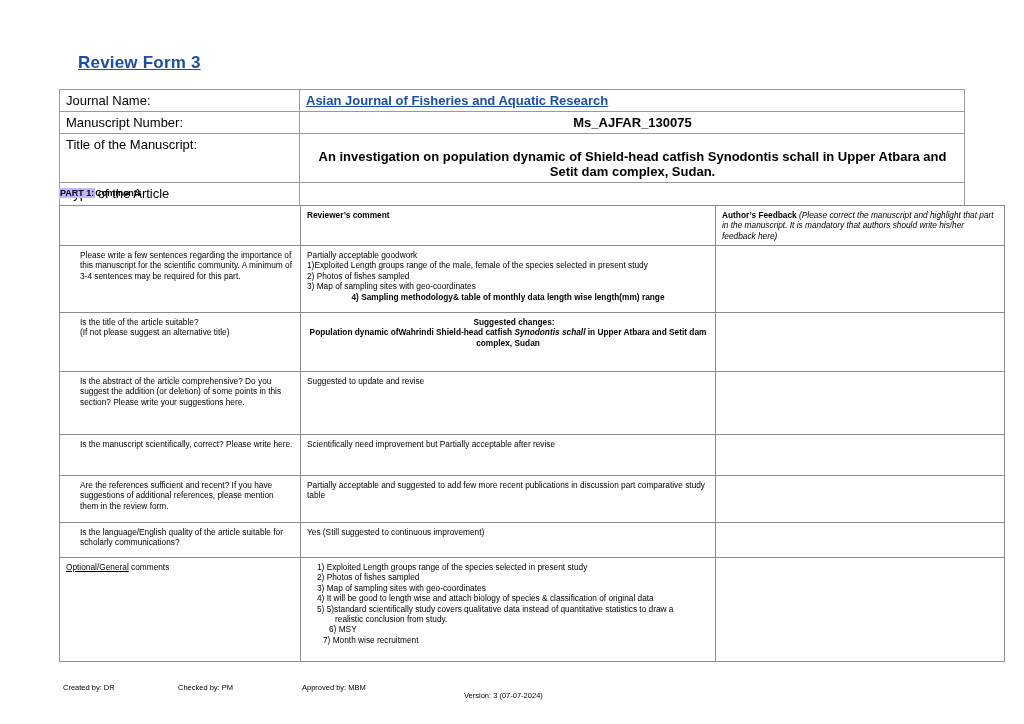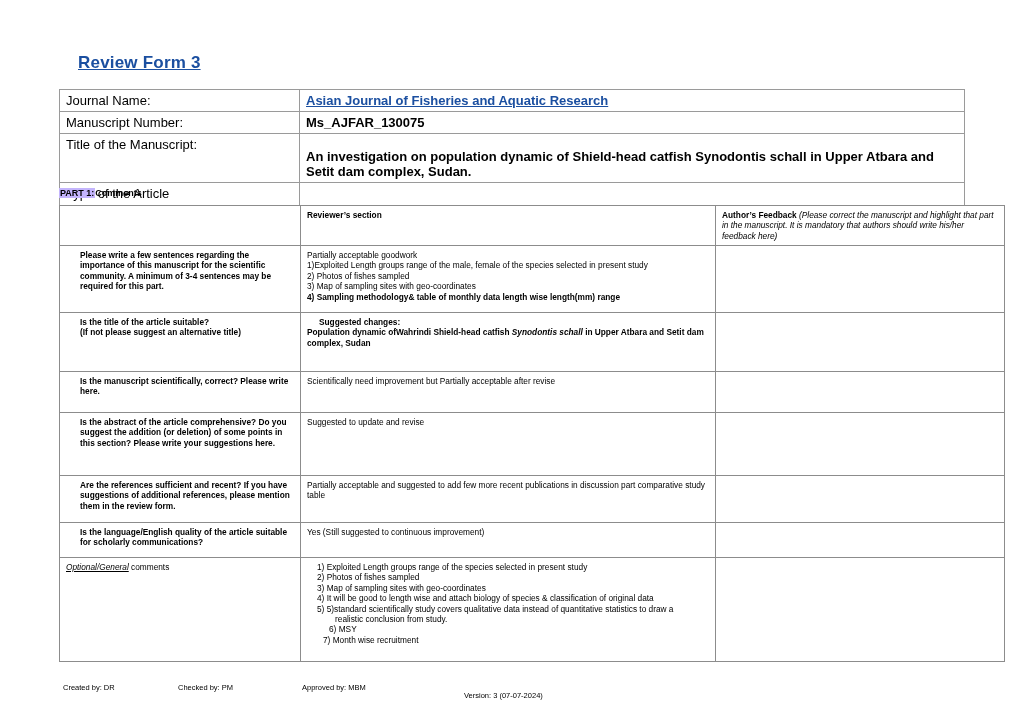--- a/index.html
+++ b/index.html
@@ -42,21 +42,21 @@
     padding: 3px 5px 3px 6px;
     font-size: 13px;
     vertical-align: top;
   }
   td.meta-label { width: 228px; }
   .link-blue {
     color: #1b4fa0;
     font-weight: bold;
     text-decoration: underline;
   }
-  .bold { font-weight: bold; }
+  .bold { font-weight: bold; text-align: center; }
 
   
   .part-line {
     position: absolute;
     left: 59px;
     top: 188px;
     font-size: 9px;
     font-weight: bold;
   }
   .hl { background: #c4b5fd; padding: 0 1px; }
@@ -74,22 +74,22 @@
     border: 1px solid #8c8c8c;
     vertical-align: top;
     font-size: 8.3px;
     line-height: 1.25;
     padding: 4px 6px 4px 6px;
   }
   .col-q { width: 228px; }
   .col-r { width: 402px; }
   .col-a { width: 276px; margin-top: 24px; }
 
-  .qtext { font-weight: bold; padding-left: 14px; }
-  .uline { text-decoration: underline; font-style: italic; }
+  .qtext { font-weight: normal; padding-left: 14px; }
+  .uline { text-decoration: underline; }
   .hdr-r { font-weight: bold; font-size: 8.4px; }
   .hdr-a b { font-weight: bold; }
   .hdr-a i { font-style: italic; }
   .sub-ind { padding-left: 28px; }
 
   
   .footer {
     position: absolute;
     left: 59px;
     top: 683px;
@@ -134,21 +134,21 @@
 
   <div class="part-line">
     <span class="hl">PART  1:</span><span>Comments</span>
   </div>
 
   <table class="main">
 
     <tbody>
         <tr>
       <td class="col-q" style="height:28px"></td>
-      <td class="col-r hdr-r">Reviewer’s section</td>
+      <td class="col-r hdr-r">Reviewer’s comment</td>
       <td class="col-a hdr-a">
         <b>Author’s Feedback </b><i>(Please correct the manuscript and highlight that part in the manuscript. It  is mandatory that authors should write his/her feedback here)</i>
       </td>
     </tr>
 
     <tr>
       <td class="col-q" style="height:58px">
         <div class="qtext">Please write a few sentences regarding the importance of this manuscript for the scientific community. A minimum of 3-4 sentences may be required for this part.</div>
       </td>
       <td class="col-r">
@@ -167,35 +167,35 @@
         <div class="qtext">(If not please suggest an alternative title)</div>
       </td>
       <td class="col-r">
         <div class="bold" style="padding-left:12px">Suggested changes:</div>
         <div class="bold">Population dynamic ofWahrindi Shield-head catfish <i>Synodontis schall</i> in Upper Atbara and Setit dam complex, Sudan</div>
       </td>
       <td class="col-a"></td>
     </tr>
 
     <tr>
+      <td class="col-q" style="height:54px">
+        <div class="qtext">Is the abstract of the article comprehensive? Do you suggest the addition (or deletion) of some points in this section? Please write your suggestions here.</div>
+      </td>
+      <td class="col-r">
+        <div>Suggested  to update and revise</div>
+      </td>
+      <td class="col-a"></td>
+    </tr>
+
+    <tr>
       <td class="col-q" style="height:32px">
         <div class="qtext">Is the manuscript scientifically, correct? Please write here.</div>
       </td>
       <td class="col-r">
         <div>Scientifically need improvement but Partially  acceptable after revise</div>
-      </td>
-      <td class="col-a"></td>
-    </tr>
-
-    <tr>
-      <td class="col-q" style="height:54px">
-        <div class="qtext">Is the abstract of the article comprehensive? Do you suggest the addition (or deletion) of some points in this section? Please write your suggestions here.</div>
-      </td>
-      <td class="col-r">
-        <div>Suggested  to update and revise</div>
       </td>
       <td class="col-a"></td>
     </tr>
 
     <tr>
       <td class="col-q" style="height:38px">
         <div class="qtext">Are the references sufficient and recent? If you have suggestions of additional references, please mention them in the review form.</div>
       </td>
       <td class="col-r">
         <div>Partially  acceptable and suggested to add few more recent publications in discussion part comparative study table</div>

